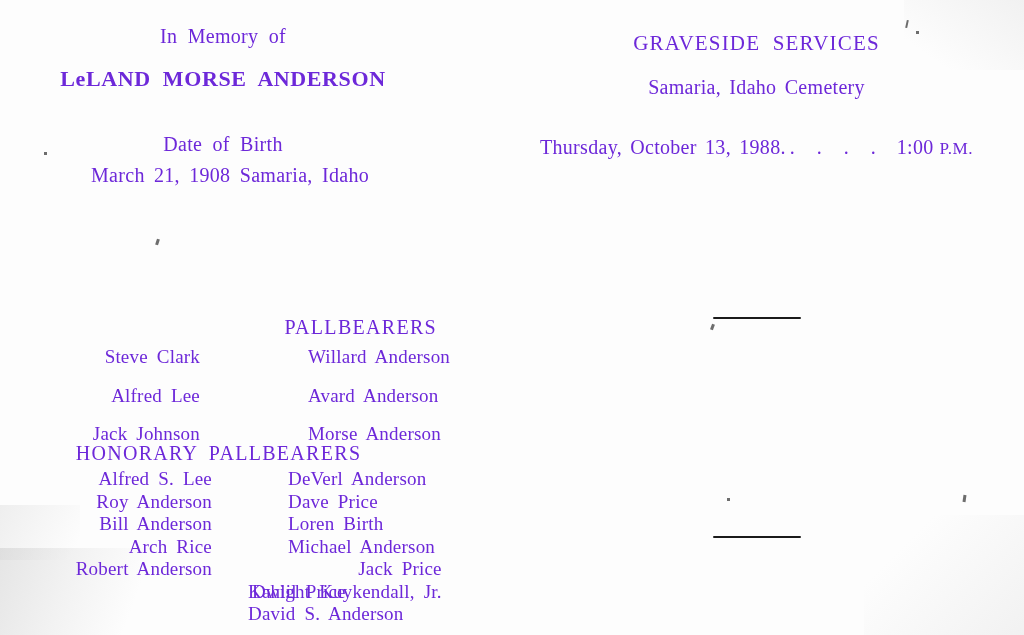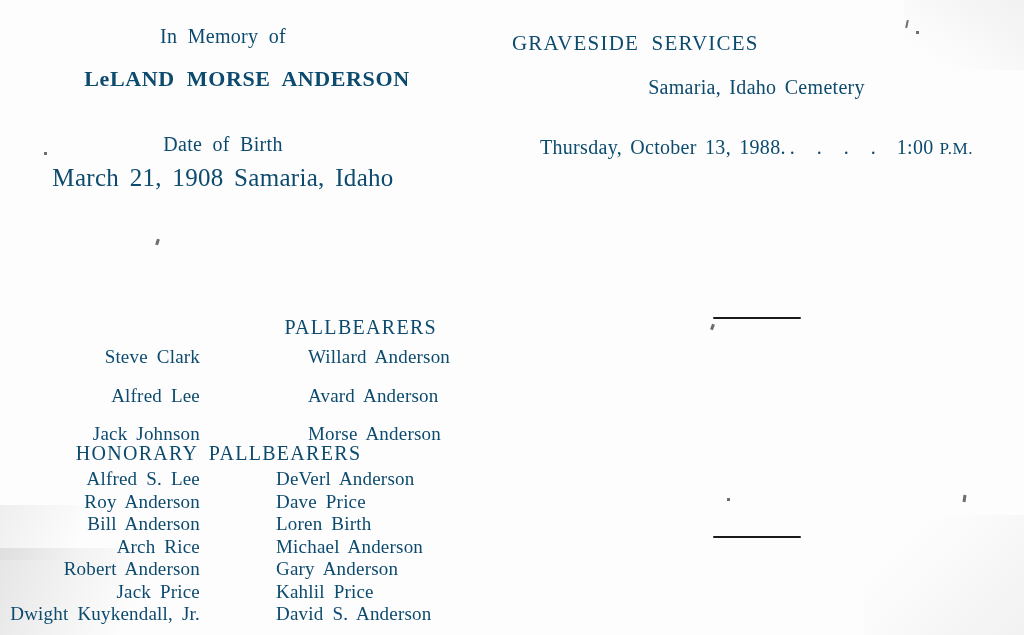--- a/index.html
+++ b/index.html
@@ -8,21 +8,21 @@
     padding: 0;
     background: #ffffff;
   }
   .page {
     position: relative;
     width: 1024px;
     height: 635px;
     background: #fdfdfd;
     overflow: hidden;
     font-family: "Liberation Serif", "DejaVu Serif", serif;
-    color: #0c4a6e;
+    color: #6d28d9;
     -webkit-font-smoothing: antialiased;
   }
 
   
   .scan-shade-bl {
     position: absolute;
     left: 0;
     top: 548px;
     width: 150px;
     height: 87px;
@@ -95,23 +95,24 @@
     font-weight: bold;
     word-spacing: 6px;
     letter-spacing: 0.6px;
   }
   .label-line {
     font-size: 20px;
     word-spacing: 5px;
     letter-spacing: 0.3px;
   }
   .detail-line {
-    font-size: 25px;
+    font-size: 20px;
     word-spacing: 4px;
     letter-spacing: 0.3px;
+    margin-left: 7px;
   }
   .section-head {
     font-size: 20px;
     letter-spacing: 1.3px;
     word-spacing: 5px;
   }
 
   
   .name-grid {
     position: absolute;
@@ -178,21 +179,21 @@
   <div class="speck" style="left:916px; top:31px; width:3px; height:3px;"></div>
   <div class="speck" style="left:711px; top:324px; width:3px; height:6px; transform:rotate(20deg);"></div>
   <div class="speck" style="left:963px; top:495px; width:3px; height:7px; transform:rotate(8deg);"></div>
   <div class="speck" style="left:727px; top:498px; width:3px; height:3px;"></div>
   <div class="speck" style="left:156px; top:239px; width:3px; height:6px; transform:rotate(18deg);"></div>
 
   <div class="col-left">
 
     <div class="line memory-of" style="left:0; top:26px; width:446px; text-align:center;">In Memory of</div>
 
-    <div class="line deceased-name" style="left:0; top:68px; width:446px; text-align:center;padding-left:24px;">LeLAND MORSE ANDERSON</div>
+    <div class="line deceased-name" style="left:0; top:68px; width:446px; text-align:center;">LeLAND MORSE ANDERSON</div>
 
     <div class="line label-line" style="left:0; top:134px; width:446px; text-align:center;">Date of Birth</div>
 
     <div class="line detail-line" style="left:0; top:165px; width:446px; text-align:center;">March 21, 1908   Samaria, Idaho</div>
 
 
 
     <div class="line section-head" style="left:0; top:317px; width:437px; text-align:right;">PALLBEARERS</div>
 
     <div class="name-grid" style="left:0; top:346px;gap:16px;">
@@ -204,55 +205,54 @@
       <div class="nm-gap"></div>
       <div class="nm-right">Avard Anderson</div>
 
       <div class="nm-left">Jack Johnson</div>
       <div class="nm-gap"></div>
       <div class="nm-right">Morse Anderson</div>
     </div>
 
     <div class="line section-head" style="left:0; top:443px; width:437px; text-align:center;">HONORARY PALLBEARERS</div>
 
-    <div class="name-grid" style="left:0; top:468px;">
+    <div class="name-grid" style="left:12px; top:468px;">
       <div class="nm-left">Alfred S. Lee</div>
       <div class="nm-gap"></div>
       <div class="nm-right">DeVerl Anderson</div>
 
       <div class="nm-left">Roy Anderson</div>
       <div class="nm-gap"></div>
       <div class="nm-right">Dave Price</div>
 
       <div class="nm-left">Bill Anderson</div>
       <div class="nm-gap"></div>
       <div class="nm-right">Loren Birth</div>
 
       <div class="nm-left">Arch Rice</div>
       <div class="nm-gap"></div>
       <div class="nm-right">Michael Anderson</div>
 
       <div class="nm-left">Robert Anderson</div>
       <div class="nm-gap"></div>
-      <div class="nm-right">Gary Anderson</div>
 
       <div class="nm-left">Jack Price</div>
       <div class="nm-gap"></div>
       <div class="nm-right">Kahlil Price</div>
 
       <div class="nm-left">Dwight Kuykendall, Jr.</div>
       <div class="nm-gap"></div>
       <div class="nm-right">David S. Anderson</div>
     </div>
 
   </div>
 
   <div class="col-right">
 
-    <div class="line svc-title" style="left:0; top:33px; width:489px; ">GRAVESIDE SERVICES</div>
+    <div class="line svc-title" style="left:0; top:33px; width:489px; text-align:center;">GRAVESIDE SERVICES</div>
 
     <div class="line svc-sub" style="left:0; top:77px; width:489px; text-align:center;">Samaria, Idaho Cemetery</div>
 
     <div class="line svc-datetime" style="left:28px; top:137px;">
       <span>Thursday, October 13, 1988.</span><span style="letter-spacing:7px; padding-left:4px;">. . . .</span><span style="padding-left:14px;">1:00</span><span class="smallcaps" style="padding-left:6px;">P.M.</span>
     </div>
 
     <div class="divider" style="left:201px; top:317px; width:88px;"></div>
 
     <div class="divider" style="left:201px; top:536px; width:88px;"></div>

